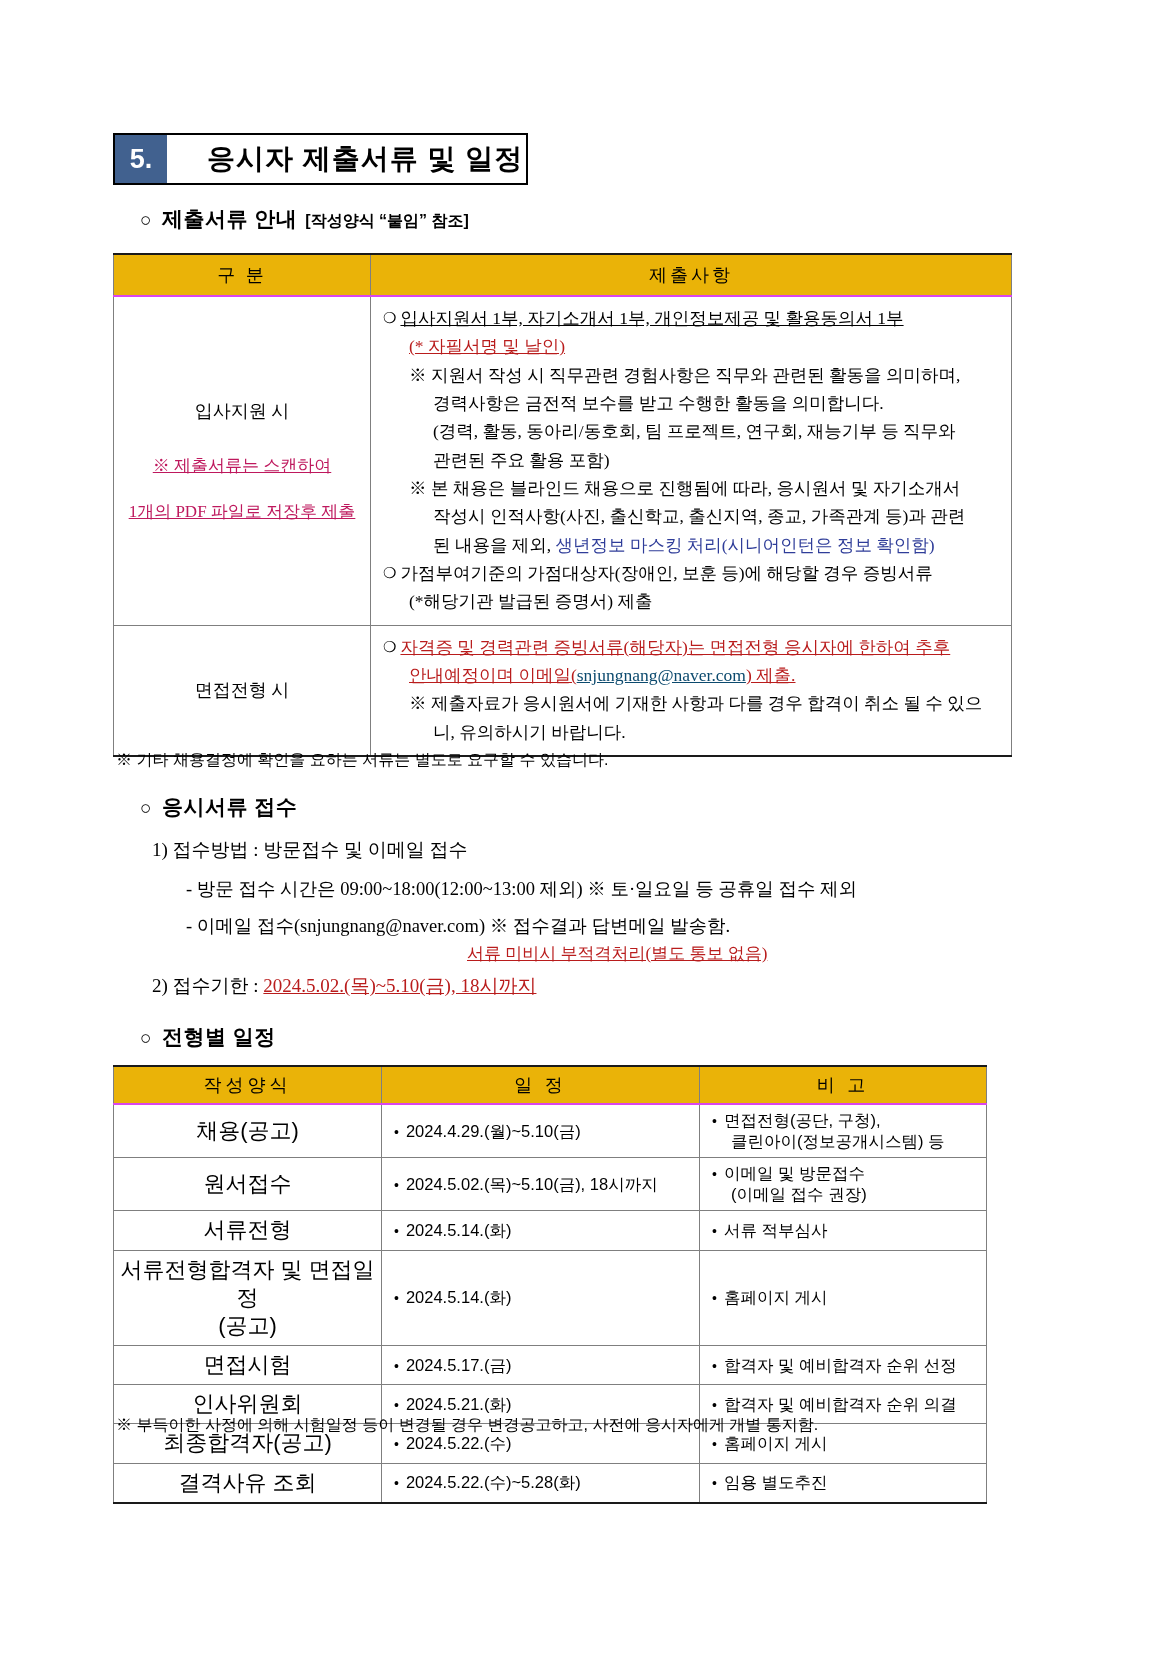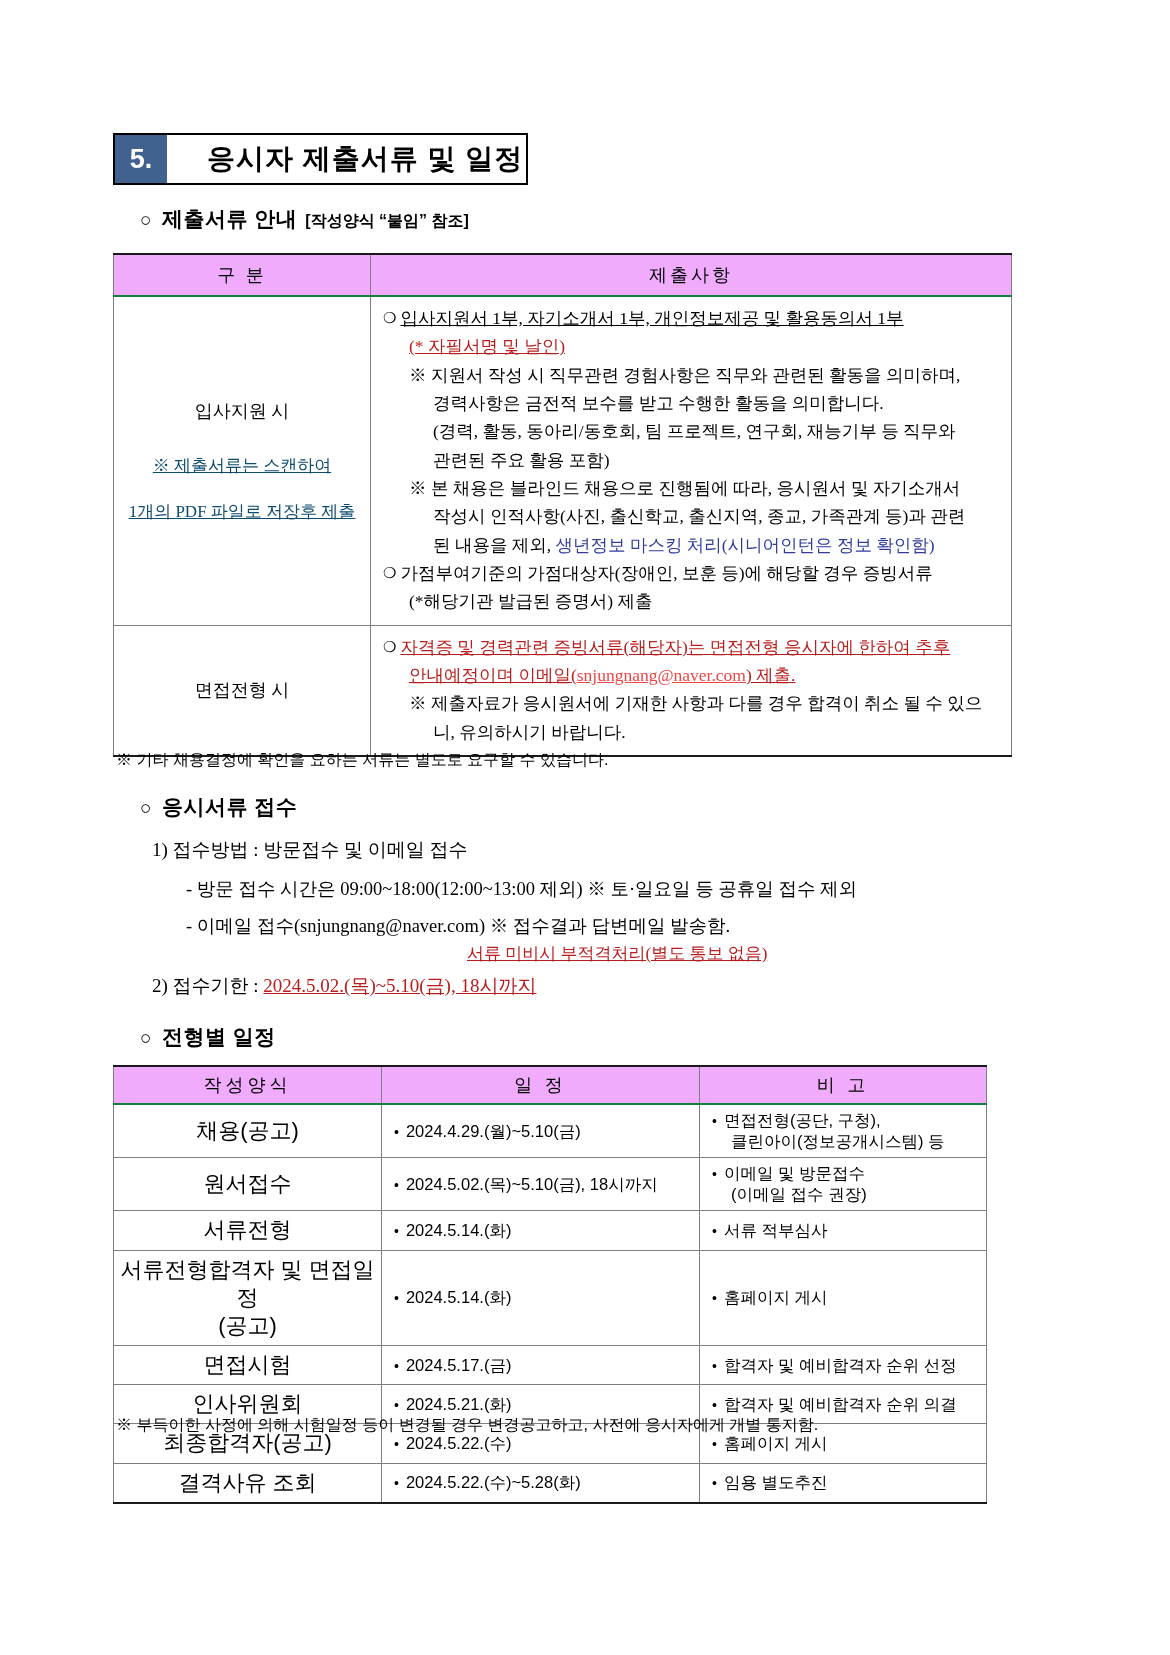--- a/index.html
+++ b/index.html
@@ -85,28 +85,28 @@
     border-collapse: collapse;
     table-layout: fixed;
     font-family: "Liberation Serif", serif;
   }
   table.doc th, table.doc td {
     border: 1px solid #7f7f7f;
     padding: 0;
     vertical-align: middle;
   }
   table.doc thead th {
-    background: #f0abfc;
+    background: #eab308;
     text-align: center;
     font-weight: normal;
     font-size: 18px;
     letter-spacing: 3px;
     height: 40px;
     border-top: 2px solid #1a1a1a;
-    border-bottom: 2px solid #15803d;
+    border-bottom: 2px solid #d946ef;
   }
 
   
   #tbl-docs {
     left: 113px;
     top: 253px;
     width: 898px;
   }
   #tbl-docs td.label {
     text-align: center;
@@ -116,30 +116,30 @@
   }
   #tbl-docs td.body {
     padding: 7px 10px 9px 12px;
     font-size: 17.5px;
     line-height: 1.62;
     text-align: left;
   }
   #tbl-docs tbody tr:last-child td { border-bottom: 2px solid #1a1a1a; }
 
   .red-u {
-    color: #0c4a6e;
+    color: #be185d;
     text-decoration: underline;
     font-size: 17px;
     display: block;
     white-space: nowrap;
   }
   .blue { color: #2f3d99; }
   .blue-u { color: #b91c1c; text-decoration: underline; }
   .black-u { text-decoration: underline; }
-  .email-pink { color: #ef4444; }
+  .email-pink { color: #0c4a6e; }
   .li { display: block; text-indent: 0; }
   .ind1 { padding-left: 26px; display:block; }
   .ind2 { padding-left: 50px; display:block; }
   .bul-o { font-size: 15px; vertical-align: 1px; margin-right: 4px; }
 
   
   .para {
     position: absolute;
     font-family: "Liberation Serif", serif;
     white-space: nowrap;

